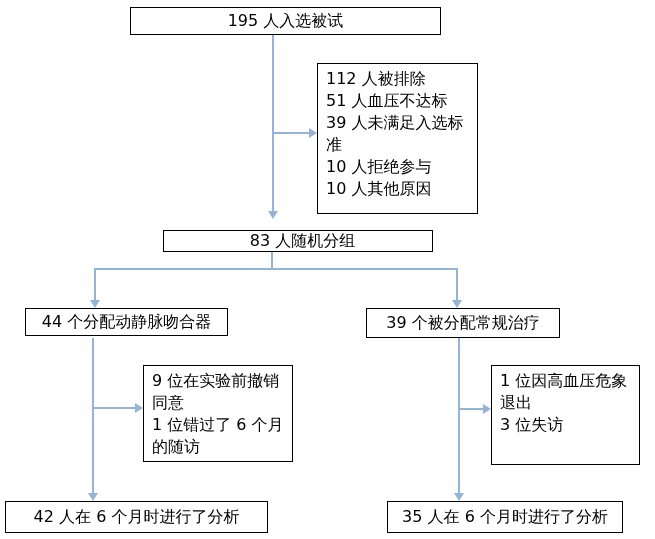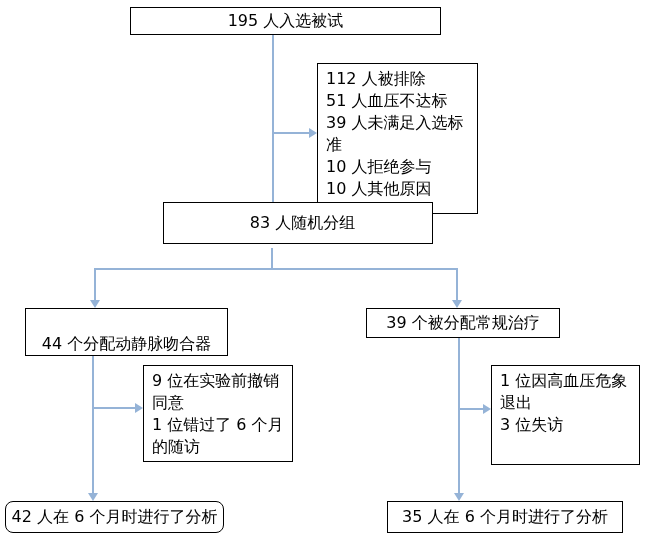--- a/index.html
+++ b/index.html
@@ -95,43 +95,43 @@
   </div>
 
   <div class="box note" style="left: 317px; top: 63px; width: 161px; height: 151px; border-color: rgb(0, 0, 0); color: rgb(0, 0, 0);">
     <div class="line">112 人被排除</div>
     <div class="line">51 人血压不达标</div>
     <div class="line">39 人未满足入选标准</div>
     <div class="line">10 人拒绝参与</div>
     <div class="line">10 人其他原因</div>
   </div>
 
-  <div class="box center" style="left: 163px; top: 202px; width: 270px; height: 42px; border-color: rgb(0, 0, 0); color: rgb(0, 0, 0); padding-left: 9px;">
+  <div class="box center" style="left: 163px; top: 230px; width: 270px; height: 22px; border-color: rgb(0, 0, 0); color: rgb(0, 0, 0); padding-left: 9px;">
     <span>83 人随机分组</span>
   </div>
 
-  <div class="box center" style="left: 25px; top: 308px; width: 203px; height: 48px; border-color: rgb(0, 0, 0); color: rgb(0, 0, 0); align-items: flex-end;">
+  <div class="box center" style="left: 25px; top: 308px; width: 203px; height: 28px; border-color: rgb(0, 0, 0); color: rgb(0, 0, 0);">
     <span>44 个分配动静脉吻合器</span>
   </div>
 
   <div class="box center" style="left: 366px; top: 308px; width: 194px; height: 30px; border-color: rgb(0, 0, 0); color: rgb(0, 0, 0);">
     <span>39 个被分配常规治疗</span>
   </div>
 
   <div class="box note" style="left: 143px; top: 365px; width: 150px; height: 97px; border-color: rgb(0, 0, 0); color: rgb(0, 0, 0);">
     <div class="line">9 位在实验前撤销同意</div>
     <div class="line">1 位错过了 6 个月的随访</div>
   </div>
 
   <div class="box note" style="left: 491px; top: 365px; width: 149px; height: 100px; border-color: rgb(0, 0, 0); color: rgb(0, 0, 0);">
     <div class="line">1 位因高血压危象退出</div>
     <div class="line">3 位失访</div>
   </div>
 
-  <div class="box center" style="left: 5px; top: 501px; width: 219px; height: 32px; border-color: rgb(0, 0, 0); color: rgb(0, 0, 0); border-radius: 8px;">
+  <div class="box center" style="left: 5px; top: 501px; width: 263px; height: 32px; border-color: rgb(0, 0, 0); color: rgb(0, 0, 0);">
     <span>42 人在 6 个月时进行了分析</span>
   </div>
 
   <div class="box center" style="left: 387px; top: 501px; width: 236px; height: 32px; border-color: rgb(0, 0, 0); color: rgb(0, 0, 0);">
     <span>35 人在 6 个月时进行了分析</span>
   </div>
 
 </div>
 
 </body></html>

